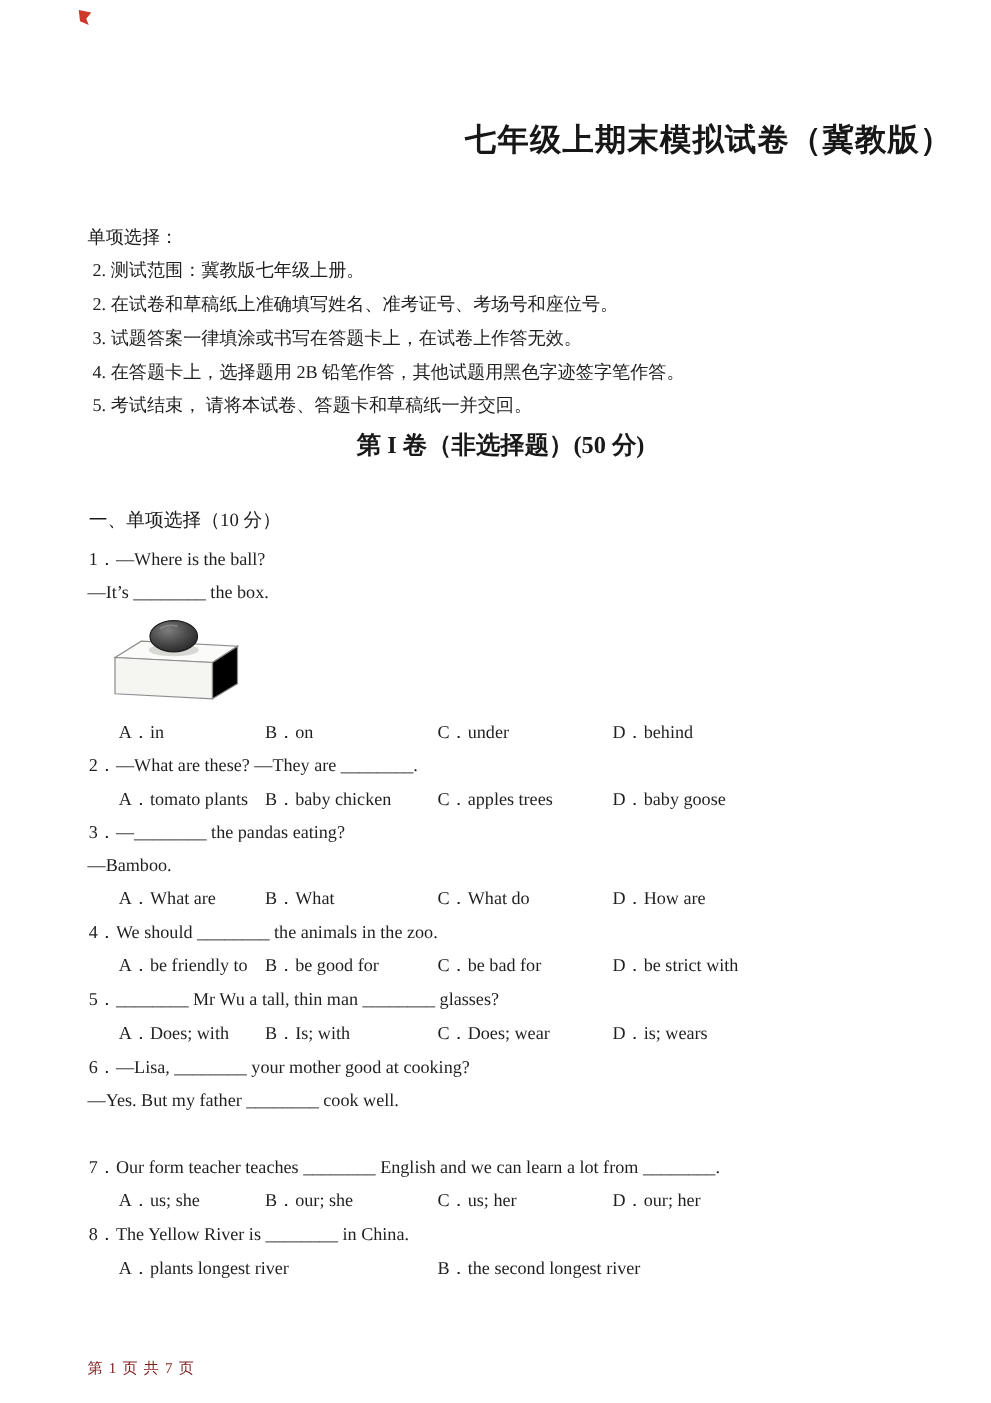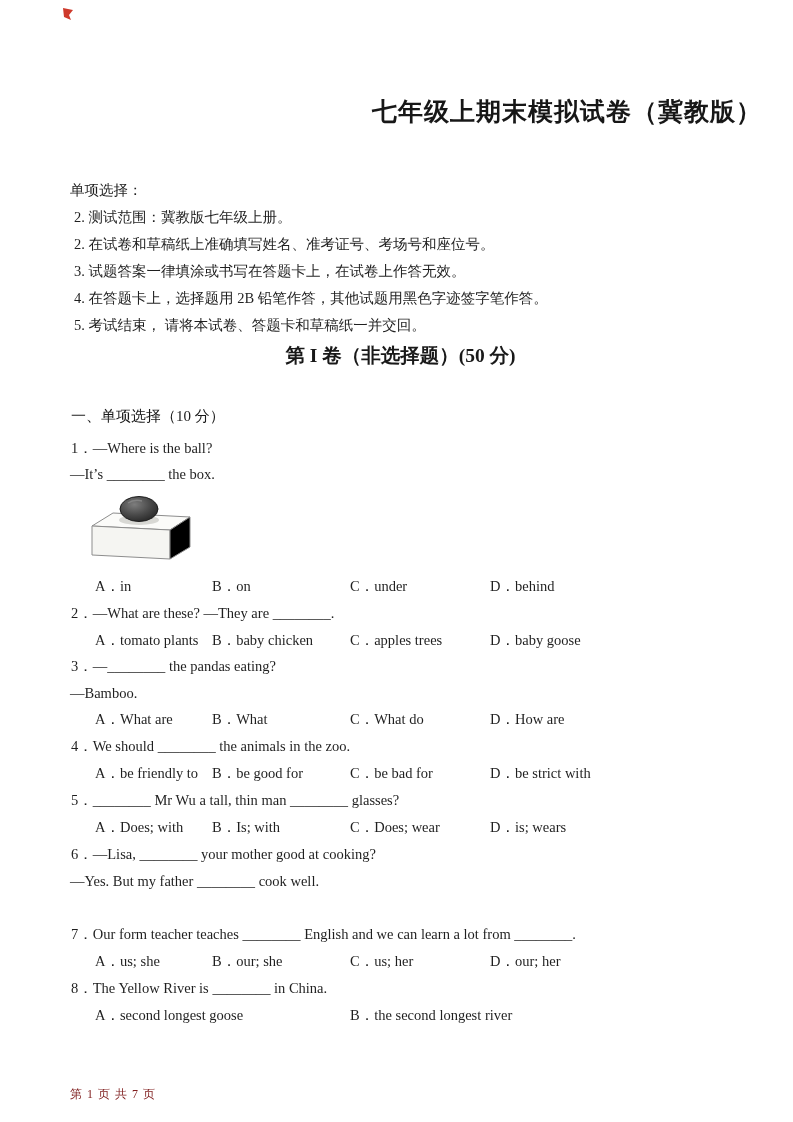--- a/index.html
+++ b/index.html
@@ -130,19 +130,19 @@
   <div class="line" style="top:925px">7．Our form teacher teaches ________ English and we can learn a lot from ________.</div>
   <div class="opts" style="top:952px">
     <span class="opt c1">A．us; she</span>
     <span class="opt c2">B．our; she</span>
     <span class="opt c3">C．us; her</span>
     <span class="opt c4">D．our; her</span>
   </div>
 
   <div class="line" style="top:979px">8．The Yellow River is ________ in China.</div>
   <div class="opts" style="top:1006px">
-    <span class="opt c1">A．second longest goose</span>
+    <span class="opt c1">A．plants longest river</span>
     <span class="opt c3">B．the second longest river</span>
   </div>
 
   <div class="footer">第 1 页 共 7 页</div>
 
 </div>
 
 </body></html>

